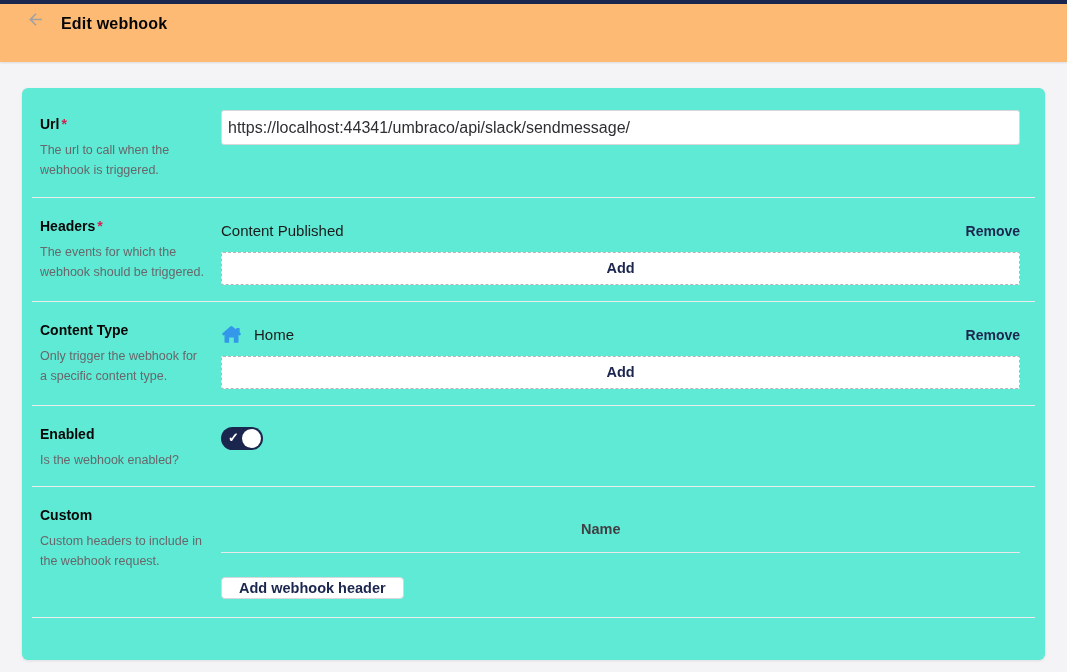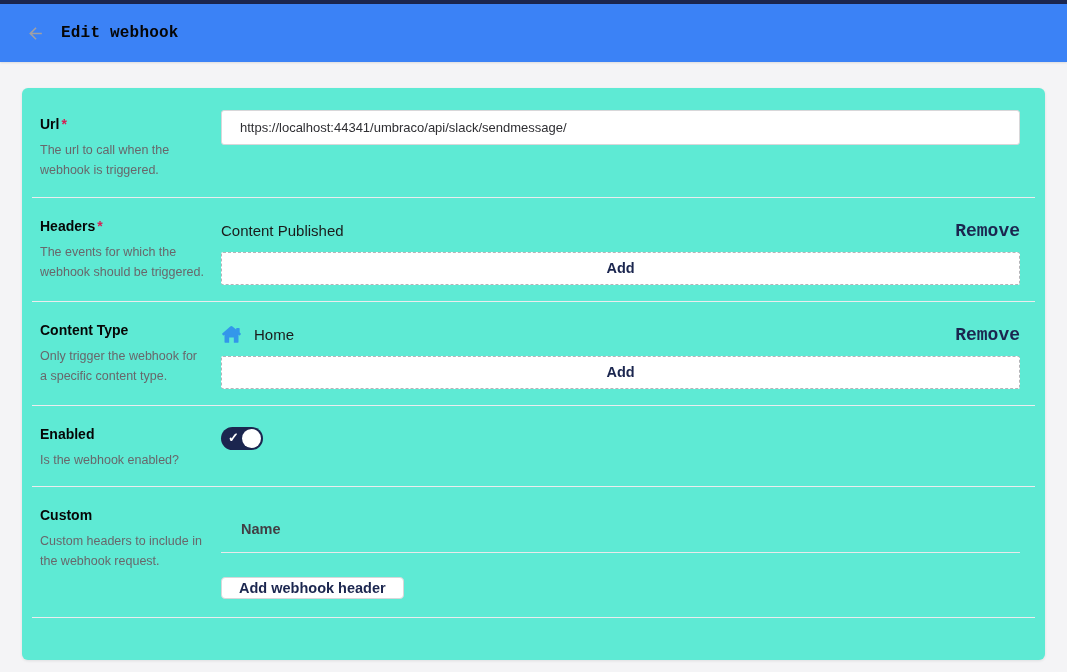--- a/index.html
+++ b/index.html
@@ -10,22 +10,22 @@
     font-family: "Liberation Sans", sans-serif;
     color: #060606;
     --accent: #1b264f;
     --home-blue: #3397ea;
     --required: #d42054;
   }
 
   
   .topstrip { height: 4px; background: var(--accent); }
   .appheader {
-    height: 58px; background: #3b82f6; display: flex; align-items: center;
-    padding: 0 20px; box-shadow: 0 1px 2px rgba(0,0,0,.10); position: relative; z-index: 2; font-family: Liberation Mono, monospace;
+    height: 58px; background: #fdba74; display: flex; 
+    padding: 0 20px; box-shadow: 0 1px 2px rgba(0,0,0,.10); position: relative; z-index: 2;
   }
   .back-btn {
     width: 30px; height: 30px; border: none; background: transparent; padding: 0;
     display: flex; align-items: center; justify-content: center; cursor: pointer; color: #a1a0a3;
   }
   .page-title { font-size: 16px; font-weight: bold; margin-left: 11px; color: #060606; letter-spacing: .2px; }
 
   
   .card {
     margin: 26px 22px 0 22px; background: #5eead4; border-radius: 6px;
@@ -38,34 +38,34 @@
   .frow:last-of-type { border-bottom: 1px solid #ececee; }
   .label-col { width: 181px; flex-shrink: 0; padding-right: 14px; }
   .content-col { flex: 1; min-width: 0; }
   .flabel { font-size: 14px; font-weight: bold; color: #060606; }
   .req { color: var(--required); font-weight: bold; margin-left: 2px; }
   .fdesc { font-size: 12.5px; color: #68676b; margin-top: 8px; line-height: 1.62; }
 
   
   .text-input {
     width: 100%; height: 35px; border: 1px solid #d8d7d9; border-radius: 3px;
-    padding: 0 18px; font-size: 13px; color: #2f2f33; font-family: inherit; background: #fff;
+    padding: 0 6px; font-size: 16px; color: #2f2f33; font-family: inherit; background: #fff;
   }
 
   
   .item-row {
     display: flex; align-items: center; justify-content: space-between;
     min-height: 24px; margin: 1px 0 9px 0;
   }
   .item-main { display: flex; align-items: center; font-size: 15px; color: #1b1b1b; }
   .item-icon { width: 21px; height: 21px; margin-right: 12px; display: inline-flex; color: var(--home-blue); }
   .item-icon svg { width: 100%; height: 100%; }
   .remove-link {
     background: none; border: none; padding: 0; cursor: pointer;
-    font-family: Liberation Mono, monospace; font-size: 18px; font-weight: bold; color: var(--accent);
+    font-family: Liberation Sans, sans-serif; font-size: 14px; font-weight: bold; color: var(--accent);
   }
   .add-box {
     width: 100%; height: 33px; background: #fff; cursor: pointer;
     border: 1px dashed #b5b4b8; border-radius: 2px;
     display: flex; align-items: center; justify-content: center;
     font-family: inherit; font-size: 14.5px; font-weight: bold; color: var(--accent);
   }
 
   
   .toggle {
@@ -79,21 +79,21 @@
     position: absolute; right: 2px; top: 2px; width: 19px; height: 19px;
     border-radius: 50%; background: #fff;
   }
 
   
   .htable-head {
     display: flex; align-items: center; height: 46px;
     border-bottom: 1px solid #e9e9eb;
   }
   .hcol { font-size: 14.5px; font-weight: bold; color: #413f44; }
-  .hcol.name { width: 50%; padding-left: 20px; }
+  .hcol.name { width: 50%; padding-left: 20px; text-align: right; }
   .hcol.value { flex: 1; }
   .add-header-btn {
     margin-top: 24px; padding: 2px 17px; background: #fff; cursor: pointer;
     border: 1px solid #d8d7d9; border-radius: 4px;
     font-family: inherit; font-size: 14.5px; font-weight: bold; color: var(--accent);
   }
 </style>
 </head>
 <body style="--accent: #1b264f; --home-blue: #3397ea; --required: #d42054;">
 

